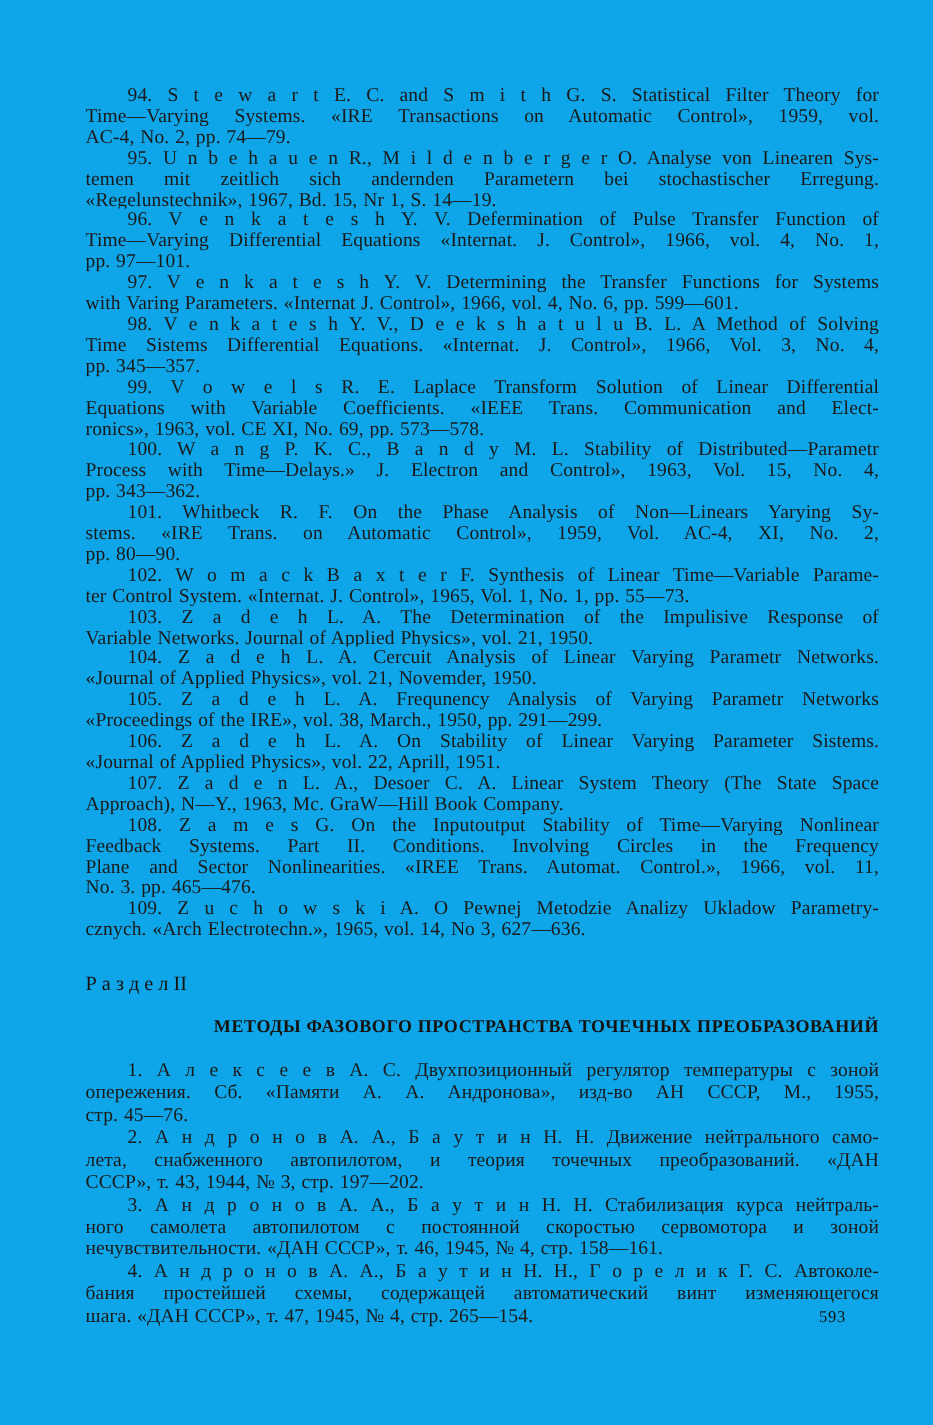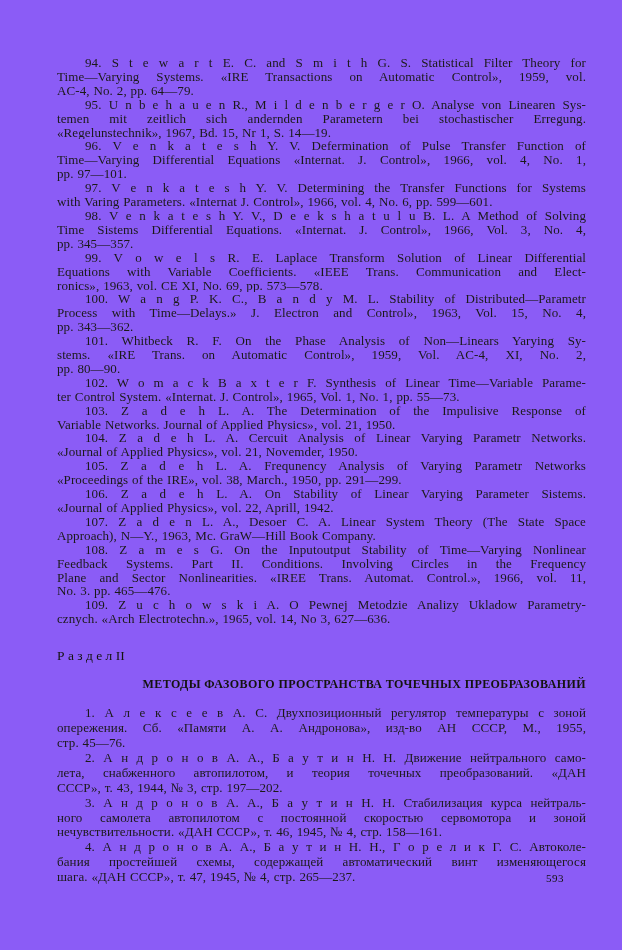--- a/index.html
+++ b/index.html
@@ -3,21 +3,21 @@
 <meta charset="utf-8">
 <style>
   html,body{margin:0;padding:0;}
   body{
     width:622px;height:950px;
     background:#fdfdfc;
     font-family:"Liberation Serif", serif;
     color:#1b1a18;
     -webkit-font-smoothing:antialiased;
   }
-  .page{position:relative;width:622px;height:950px;overflow:hidden;background:#8b5cf6;}
+  .page{position:relative;width:622px;height:950px;overflow:hidden;background:#0ea5e9;}
   .textblock{position:absolute;left:57px;top:56px;width:529px;}
   .refs .line{
     font-size:13px;
     text-align:justify;
     text-align-last:justify;
     word-spacing:0.5px;
     letter-spacing:0.1px;
     overflow:hidden;
   }
   .refs.en .line{line-height:13.9px;}
@@ -50,21 +50,21 @@
 </head>
 <body>
 
 <div class="page">
   <div class="textblock">
 
     <div class="refs en">
         <div class="ref">
           <div class="line first">94. S t e w a r t  E.  C.  and  S m i t h  G.  S.  Statistical  Filter  Theory  for</div>
           <div class="line">Time—Varying Systems. «IRE Transactions on Automatic Control», 1959, vol.</div>
-          <div class="line last">AC-4, No. 2, pp. 64—79.</div>
+          <div class="line last">AC-4, No. 2, pp. 74—79.</div>
         </div>
         <div class="ref">
           <div class="line first">95. U n b e h a u e n R., M i l d e n b e r g e r O. Analyse von Linearen Sys-</div>
           <div class="line">temen mit zeitlich sich andernden Parametern bei stochastischer Erregung.</div>
           <div class="line last">«Regelunstechnik», 1967, Bd. 15, Nr 1, S. 14—19.</div>
         </div>
         <div class="ref">
           <div class="line first">96. V e n k a t e s h Y. V. Defermination of Pulse Transfer Function of</div>
           <div class="line">Time—Varying Differential Equations «Internat. J. Control», 1966, vol. 4, No. 1,</div>
           <div class="line last">pp. 97—101.</div>
@@ -104,21 +104,21 @@
         <div class="ref">
           <div class="line first">104. Z a d e h L. A. Cercuit Analysis of Linear Varying Parametr Networks.</div>
           <div class="line last">«Journal of Applied Physics», vol. 21, Novemder, 1950.</div>
         </div>
         <div class="ref">
           <div class="line first">105. Z a d e h L. A. Frequnency Analysis of Varying Parametr Networks</div>
           <div class="line last">«Proceedings of the IRE», vol. 38, March., 1950, pp. 291—299.</div>
         </div>
         <div class="ref">
           <div class="line first">106. Z a d e h L. A. On Stability of Linear Varying Parameter Sistems.</div>
-          <div class="line last">«Journal of Applied Physics», vol. 22, Aprill, 1942.</div>
+          <div class="line last">«Journal of Applied Physics», vol. 22, Aprill, 1951.</div>
         </div>
         <div class="ref">
           <div class="line first">107. Z a d e n L. A., Desoer C. A. Linear System Theory (The State Space</div>
           <div class="line last">Approach), N—Y., 1963, Mc. GraW—Hill Book Company.</div>
         </div>
         <div class="ref">
           <div class="line first">108. Z a m e s G. On the Inputoutput Stability of Time—Varying Nonlinear</div>
           <div class="line">Feedback Systems. Part II. Conditions. Involving Circles in the Frequency</div>
           <div class="line">Plane and Sector Nonlinearities. «IREE Trans. Automat. Control.», 1966, vol. 11,</div>
           <div class="line last">No. 3. pp. 465—476.</div>
@@ -146,20 +146,20 @@
           <div class="line last">СССР», т. 43, 1944, № 3, стр. 197—202.</div>
         </div>
         <div class="ref">
           <div class="line first">3. А н д р о н о в А. А., Б а у т и н Н. Н. Стабилизация курса нейтраль-</div>
           <div class="line">ного самолета автопилотом с постоянной скоростью сервомотора и зоной</div>
           <div class="line last">нечувствительности. «ДАН СССР», т. 46, 1945, № 4, стр. 158—161.</div>
         </div>
         <div class="ref">
           <div class="line first">4. А н д р о н о в А. А., Б а у т и н Н. Н., Г о р е л и к Г. С. Автоколе-</div>
           <div class="line">бания простейшей схемы, содержащей автоматический винт изменяющегося</div>
-          <div class="line last">шага. «ДАН СССР», т. 47, 1945, № 4, стр. 265—237.</div>
+          <div class="line last">шага. «ДАН СССР», т. 47, 1945, № 4, стр. 265—154.</div>
         </div>
       </div>
 
   </div>
 
   <div class="pagenum">593</div>
 </div>
 
 </body></html>

